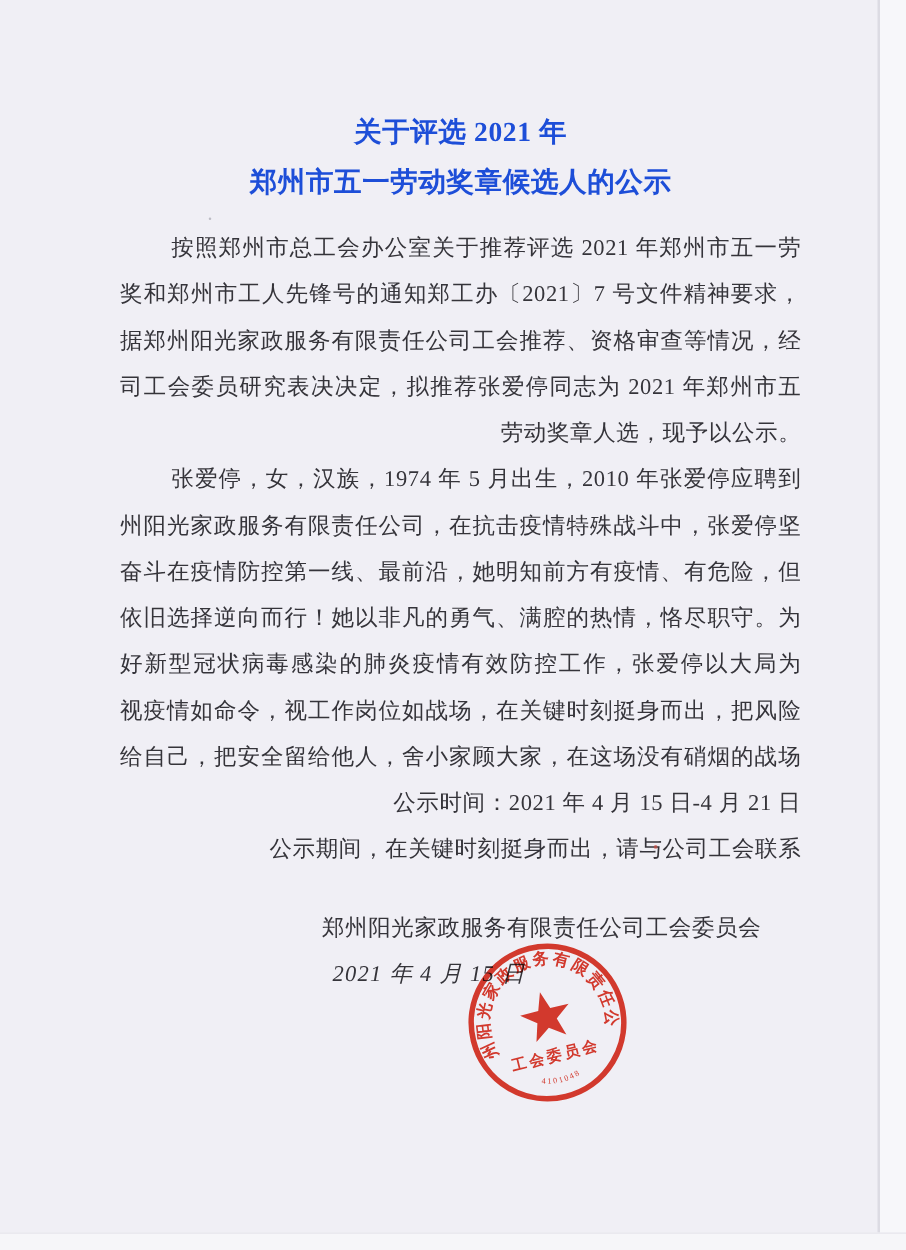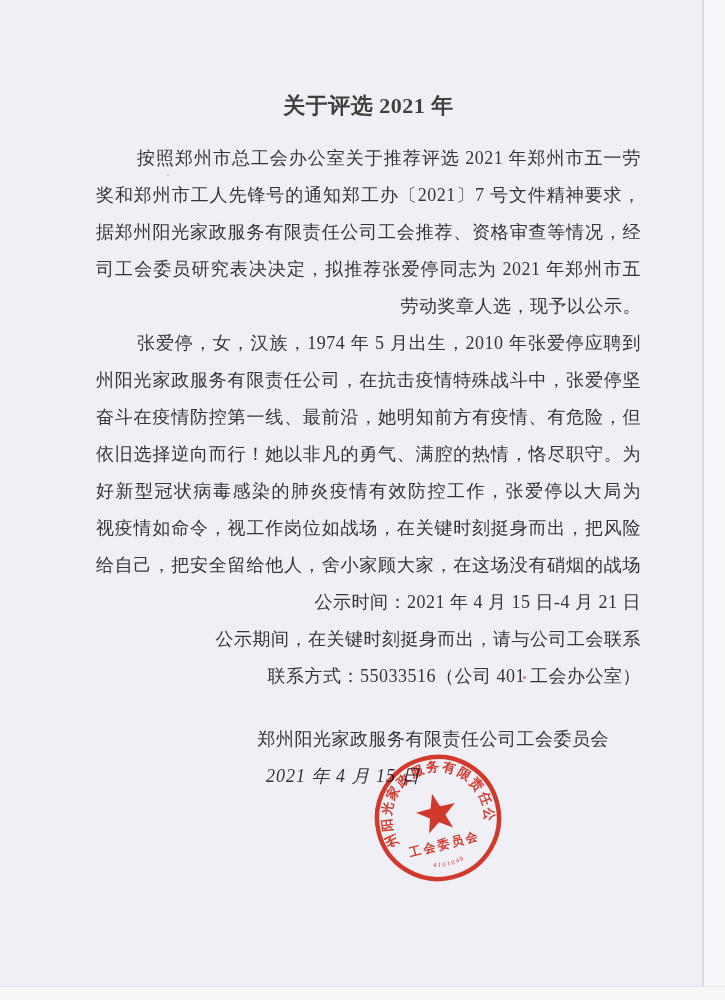--- a/index.html
+++ b/index.html
@@ -14,21 +14,21 @@
   
   .edge-right{position:absolute;right:0;top:0;width:21px;height:100%;background:#f7f7fa;}
   .edge-right-line{position:absolute;right:21px;top:0;bottom:0;width:2px;background:#dcdbe3;}
   .edge-bottom{position:absolute;left:0;right:0;bottom:0;height:13px;background:#f6f6f9;border-top:1px solid #e6e5ec;}
   .speck-red{position:absolute;left:523px;top:676px;width:3px;height:3px;border-radius:50%;background:#c84a40;opacity:.7;}
   .speck-gray{position:absolute;left:167px;top:174px;width:2px;height:2px;border-radius:50%;background:#9a99a4;opacity:.6;}
 
   .doc{position:absolute;left:96px;top:86px;width:545px;}
   .title-line{
     height:40px;line-height:40px;text-align:center;
-    font-weight:bold;font-size:22px;letter-spacing:.5px;color:#404040;
+    font-weight:bold;font-size:22px;letter-spacing:.5px;color:#1d4ed8;
   }
   .body{margin-top:14px;}
   .line{
     height:37px;line-height:37px;font-size:18px;
     white-space:nowrap;overflow:hidden;letter-spacing:.5px;text-align:right;
   }
   .line.fill{
     white-space:normal;text-align:justify;text-align-last:justify;
   }
   .line.indent{text-indent:41px;}
@@ -56,38 +56,38 @@
   .seal .serial-text{font-size:6.5px;letter-spacing:1.5px;}
 </style>
 </head>
 <body>
 
 <div class="page">
 
   <div class="doc">
     <div class="title">
       <div class="title-line">关于评选 2021 年</div>
+      <div class="title-line">郑州市五一劳动奖章候选人的公示</div>
     </div>
 
     <div class="body">
         <div class="line indent fill">按照郑州市总工会办公室关于推荐评选 2021 年郑州市五一劳动</div>
         <div class="line fill">奖和郑州市工人先锋号的通知郑工办〔2021〕7 号文件精神要求，根</div>
         <div class="line fill">据郑州阳光家政服务有限责任公司工会推荐、资格审查等情况，经公</div>
         <div class="line fill">司工会委员研究表决决定，拟推荐张爱停同志为 2021 年郑州市五一</div>
         <div class="line">劳动奖章人选，现予以公示。</div>
         <div class="line indent fill">张爱停，女，汉族，1974 年 5 月出生，2010 年张爱停应聘到郑</div>
         <div class="line fill">州阳光家政服务有限责任公司，在抗击疫情特殊战斗中，张爱停坚守</div>
         <div class="line fill">奋斗在疫情防控第一线、最前沿，她明知前方有疫情、有危险，但她</div>
         <div class="line fill">依旧选择逆向而行！她以非凡的勇气、满腔的热情，恪尽职守。为做</div>
         <div class="line fill">好新型冠状病毒感染的肺炎疫情有效防控工作，张爱停以大局为重，</div>
         <div class="line fill">视疫情如命令，视工作岗位如战场，在关键时刻挺身而出，把风险留</div>
         <div class="line fill">给自己，把安全留给他人，舍小家顾大家，在这场没有硝烟的战场上</div>
         <div class="line indent">公示时间：2021 年 4 月 15 日-4 月 21 日</div>
         <div class="line indent">公示期间，在关键时刻挺身而出，请与公司工会联系</div>
-        <div class="line indent">联系方式：55033516（公司 401 工会办公室）</div>
       </div>
 
     <div class="signature">郑州阳光家政服务有限责任公司工会委员会</div>
     <div class="sign-date">2021 年 4 月 15 日</div>
   </div>
 
   <svg class="seal" viewBox="0 0 140 140" xmlns="http://www.w3.org/2000/svg">
     <circle class="ring" cx="70" cy="70" r="61"></circle>
     <polygon class="star" points="70,45 74.94,59.20 89.97,59.51 77.99,68.60 82.34,82.99 70,74.4 57.66,82.99 62.01,68.60 50.03,59.51 65.06,59.20"></polygon>
     <path id="sealArcTop" d="M 27.4 89.9 A 47 47 0 1 1 112.6 89.9" fill="none"></path>

